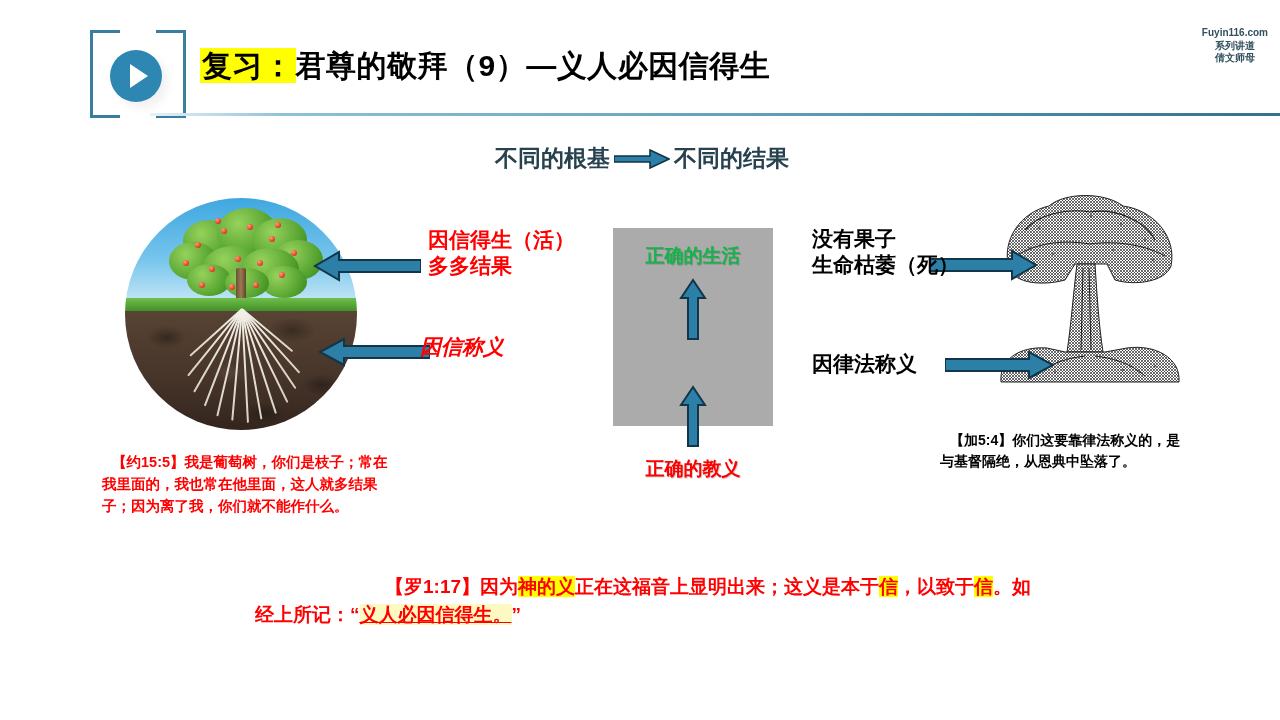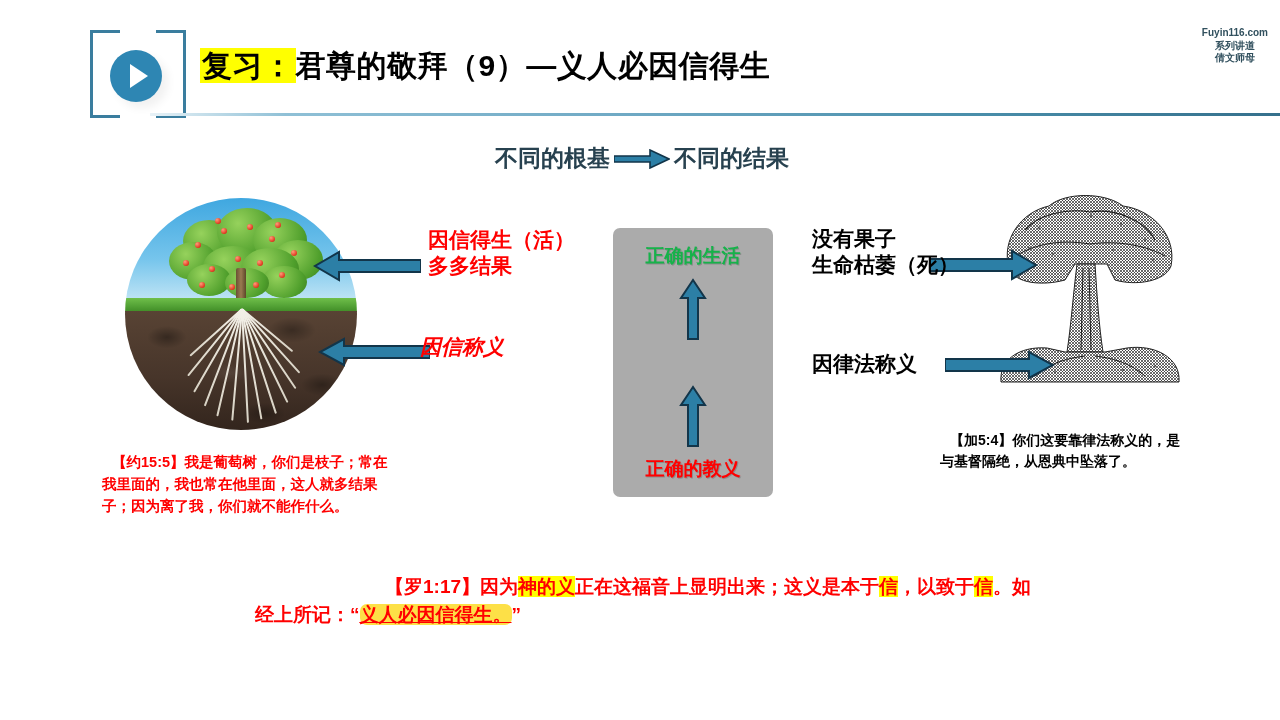--- a/index.html
+++ b/index.html
@@ -187,23 +187,22 @@
   
   .harrow { position: absolute; }
   .harrow svg { display: block; }
 
   
   .gray-panel {
     position: absolute;
     left: 613px;
     top: 228px;
     width: 160px;
-    height: 269px;
+    height: 198px;
     background: #ababab;
-    border-radius: 7px;
   }
   .gp-text {
     position: absolute;
     left: 0;
     width: 100%;
     text-align: center;
     font-size: 19px;
     font-weight: bold;
     white-space: nowrap;
     text-shadow: 1px 1px 0 rgba(0,0,0,0.18);
@@ -252,21 +251,21 @@
   }
   .verse-rom {
     left: 255px; top: 573px;
     width: 780px;
     color: #ff0000;
     font-size: 19px;
     line-height: 1.45;
     text-indent: 130px;
   }
   .hl-yellow { background: #ffff00; }
-  .hl-cyan   { background: #fde047; text-decoration: underline; border-radius: 7px; }
+  .hl-cyan   { background: #fef9c3; text-decoration: underline; }
 </style>
 </head>
 <body>
 
 <div id="slide">
 
   <div class="play-frame">
     <span class="fr-line fr-t1"></span>
     <span class="fr-line fr-t2"></span>
     <span class="fr-line fr-b1"></span>

